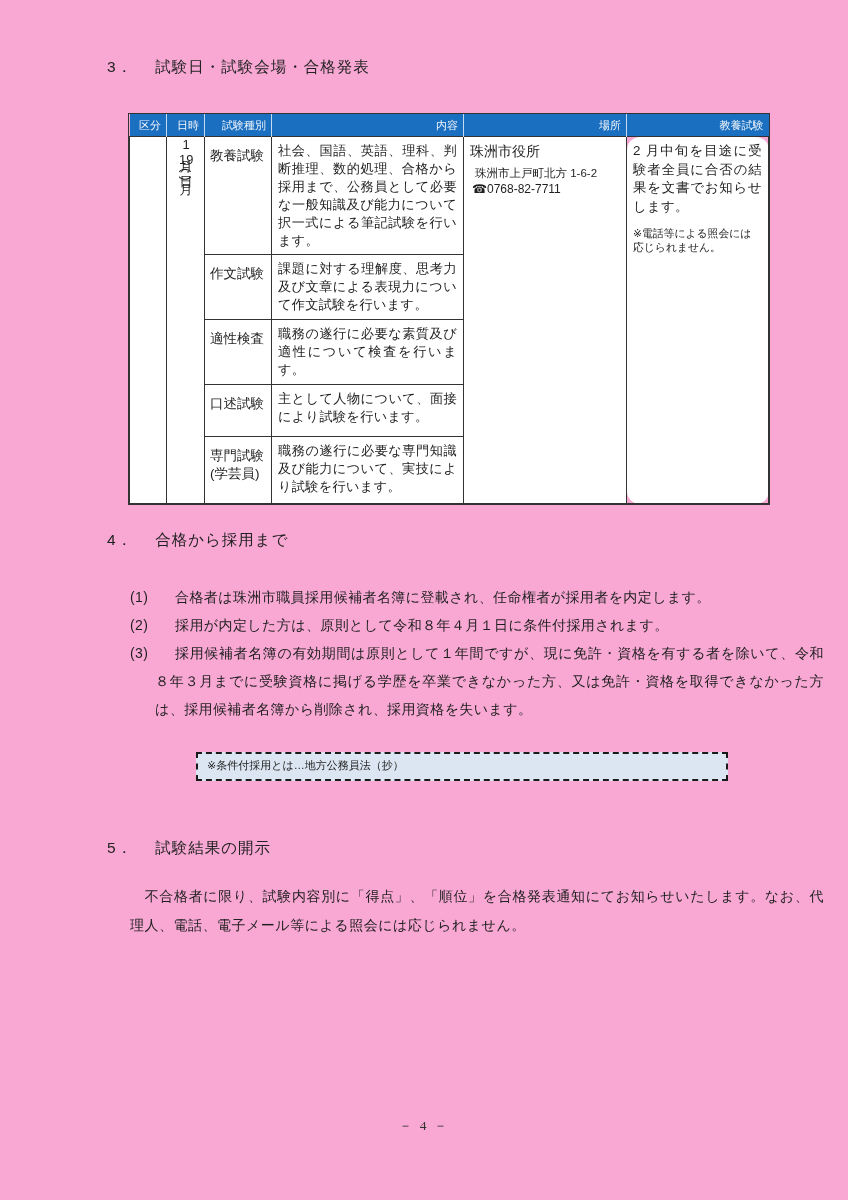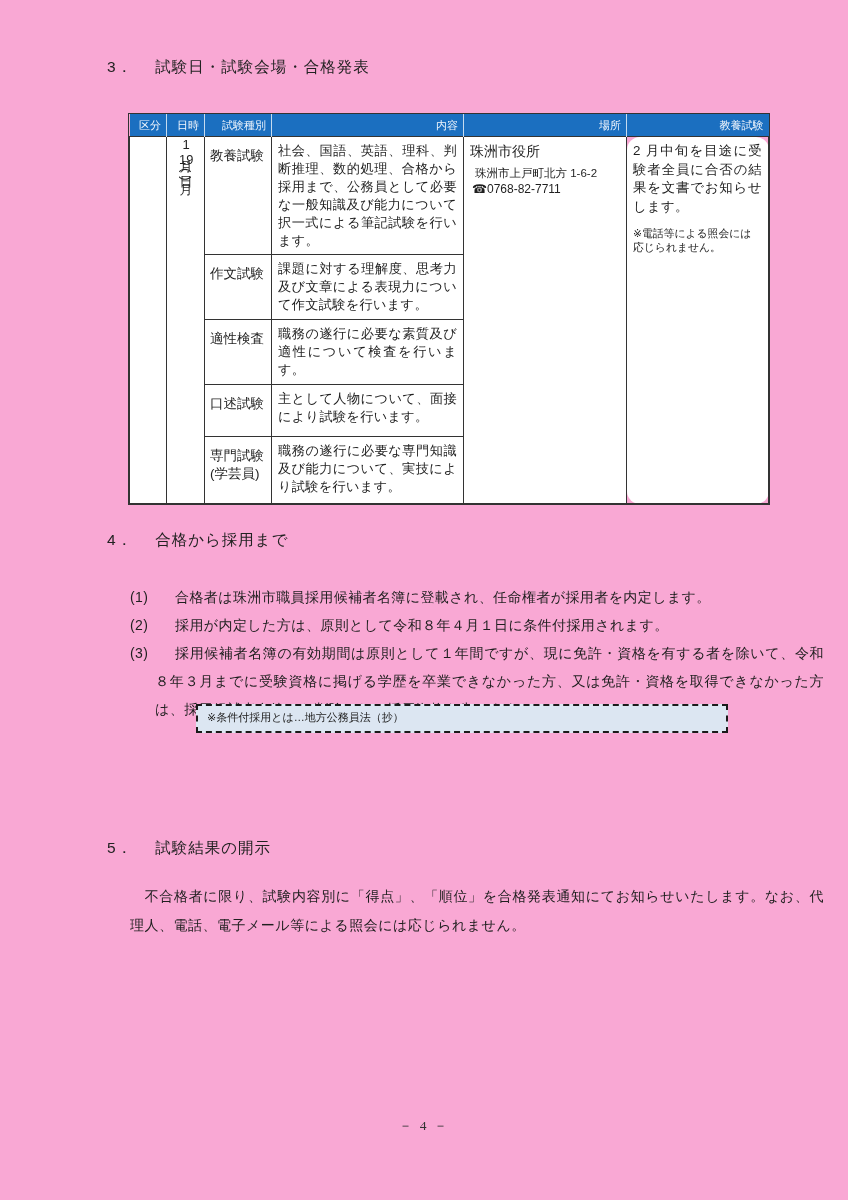--- a/index.html
+++ b/index.html
@@ -47,21 +47,21 @@
   .announce-note{font-size:10.8px;line-height:14px;margin-top:10px;color:#222;}
 
   
   .items{position:absolute;left:130px;top:583px;width:694px;font-size:14px;}
   .item{position:relative;padding-left:25px;line-height:28px;letter-spacing:.4px;}
   .item .marker{position:absolute;left:0;top:0;}
   .item .item-text{display:block;text-indent:20px;text-align:justify;}
 
   
   .note-box{
-    position:absolute;left:196px;top:704px;width:532px;box-sizing:border-box;
+    position:absolute;left:196px;top:752px;width:532px;box-sizing:border-box;
     background:#dce6f2;border:2px dashed #1a1a1a;padding:4px 9px 5px 9px;
     font-size:11px;line-height:15.5px;color:#222;
   }
   .note-box .hang{padding-left:11px;text-indent:-11px;}
 
   
   .s5-body{position:absolute;left:130px;top:882px;width:694px;
     font-size:14px;line-height:28.5px;letter-spacing:.5px;text-align:justify;}
 
   

